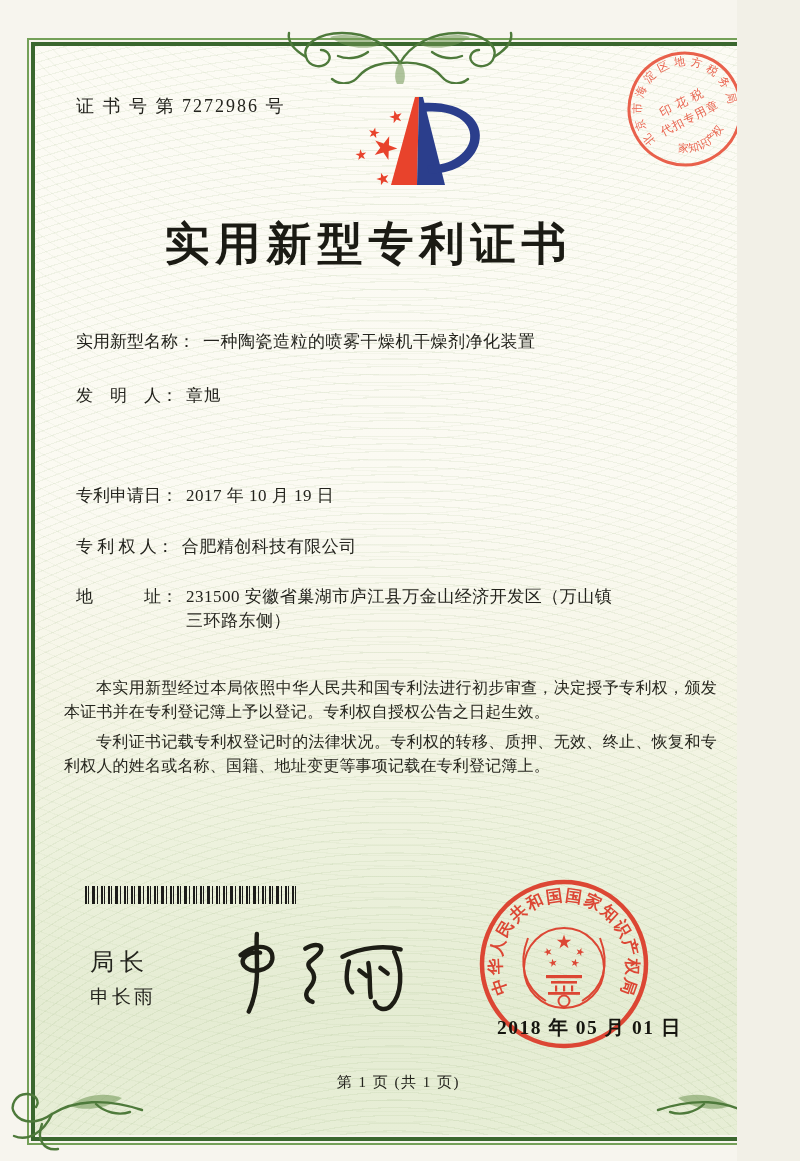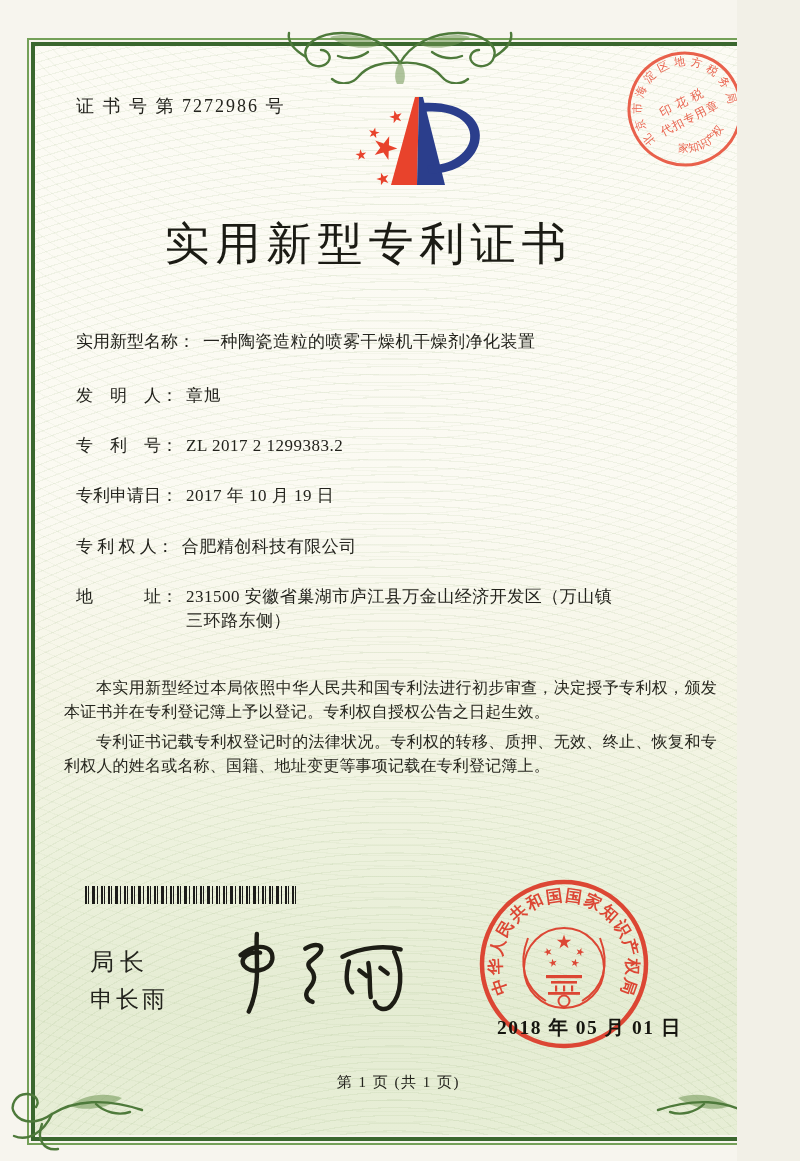--- a/index.html
+++ b/index.html
@@ -23,21 +23,21 @@
   .orn-top{left:282px;top:18px;width:236px;height:66px;}
   .orn-bl{left:6px;top:1080px;width:140px;height:78px;}
   .orn-br{left:654px;top:1080px;width:140px;height:78px;transform:scaleX(-1);}
 
   .cert-no{position:absolute;left:76px;top:94px;font-size:18px;letter-spacing:2px;}
   .logo{position:absolute;left:323px;top:93px;width:168px;height:106px;}
 
   .tax-stamp{position:absolute;left:624px;top:48px;width:122px;height:122px;transform:rotate(-27deg);opacity:.88;}
   .title{
     position:absolute;left:0;right:0;top:214px;margin:0;text-align:center;
-    font-size:45px;font-weight:400;letter-spacing:6px;color:#1b1b14;
+    font-size:45px;font-weight:700;letter-spacing:6px;color:#1b1b14;
   }
   .field-row{position:absolute;left:76px;width:660px;font-size:17px;line-height:24px;}
   .flabel{display:inline-block;white-space:pre;vertical-align:top;}
   .fvalue{display:inline-block;white-space:pre-wrap;vertical-align:top;margin-left:8px;letter-spacing:.5px;}
   .row-name{top:330px}.row-inventor{top:384px}.row-patno{top:434px}
   .row-filing{top:484px}.row-patentee{top:535px}.row-address{top:585px}.row-grant{top:640px}
   .grant-right{position:absolute;left:380px;top:0;}
 
   .paras{position:absolute;left:64px;top:676px;width:653px;font-size:16px;line-height:23.5px;text-align:justify;letter-spacing:.2px;color:#26261e;}
   .paras p{margin:0 0 7px 0;text-indent:2em;}
@@ -46,21 +46,21 @@
     position:absolute;left:85px;top:886px;width:213px;height:18px;
     background:repeating-linear-gradient(90deg,
       #1c1c1a 0 2px, rgba(0,0,0,0) 2px 3px,
       #1c1c1a 3px 4px, rgba(0,0,0,0) 4px 7px,
       #1c1c1a 7px 10px, rgba(0,0,0,0) 10px 12px,
       #1c1c1a 12px 13px, rgba(0,0,0,0) 13px 16px,
       #1c1c1a 16px 18px, rgba(0,0,0,0) 18px 19px,
       #1c1c1a 19px 20px, rgba(0,0,0,0) 20px 23px);
   }
   .director-title{position:absolute;left:90px;top:946px;font-size:24px;letter-spacing:6px;}
-  .director-name{position:absolute;left:90px;top:984px;font-size:23px;letter-spacing:3px;}
+  .director-name{position:absolute;left:90px;top:984px;font-size:19px;letter-spacing:3px;}
   .signature{position:absolute;left:210px;top:926px;width:210px;height:92px;}
   .office-seal{position:absolute;left:476px;top:876px;width:176px;height:176px;opacity:.93;}
   .seal-date{position:absolute;left:497px;top:1014px;font-size:19.5px;font-weight:700;letter-spacing:1.5px;color:#15150f;z-index:5;}
   .footer{position:absolute;left:290px;top:1073px;width:170px;text-align:right;font-size:15px;letter-spacing:1.5px;}
   .green-stroke{stroke:#4e7a3b;fill:none;stroke-width:2.4;stroke-linecap:round;}
   .green-fill{fill:rgba(111,150,84,.55);stroke:none;}
 </style>
 </head>
 <body>
 
@@ -152,23 +152,20 @@
   </div>
 
   <h1 class="title">实用新型专利证书</h1>
 
   <div class="field-row row-inventor">
     <span class="flabel">发　明　人：</span><span class="fvalue">章旭</span>
   </div>
   <div class="field-row row-name">
     <span class="flabel">实用新型名称：</span><span class="fvalue">一种陶瓷造粒的喷雾干燥机干燥剂净化装置</span>
   </div>
-  <div class="field-row row-patno">
-    <span class="flabel">专　利　号：</span><span class="fvalue">ZL 2017 2 1299383.2</span>
-  </div>
   <div class="field-row row-filing">
     <span class="flabel">专利申请日：</span><span class="fvalue">2017 年 10 月 19 日</span>
   </div>
   <div class="field-row row-patentee">
     <span class="flabel">专 利 权 人：</span><span class="fvalue">合肥精创科技有限公司</span>
   </div>
   <div class="field-row row-address">
     <span class="flabel">地　　　址：</span><span class="fvalue">231500 安徽省巢湖市庐江县万金山经济开发区（万山镇
 三环路东侧）</span>
   </div>

